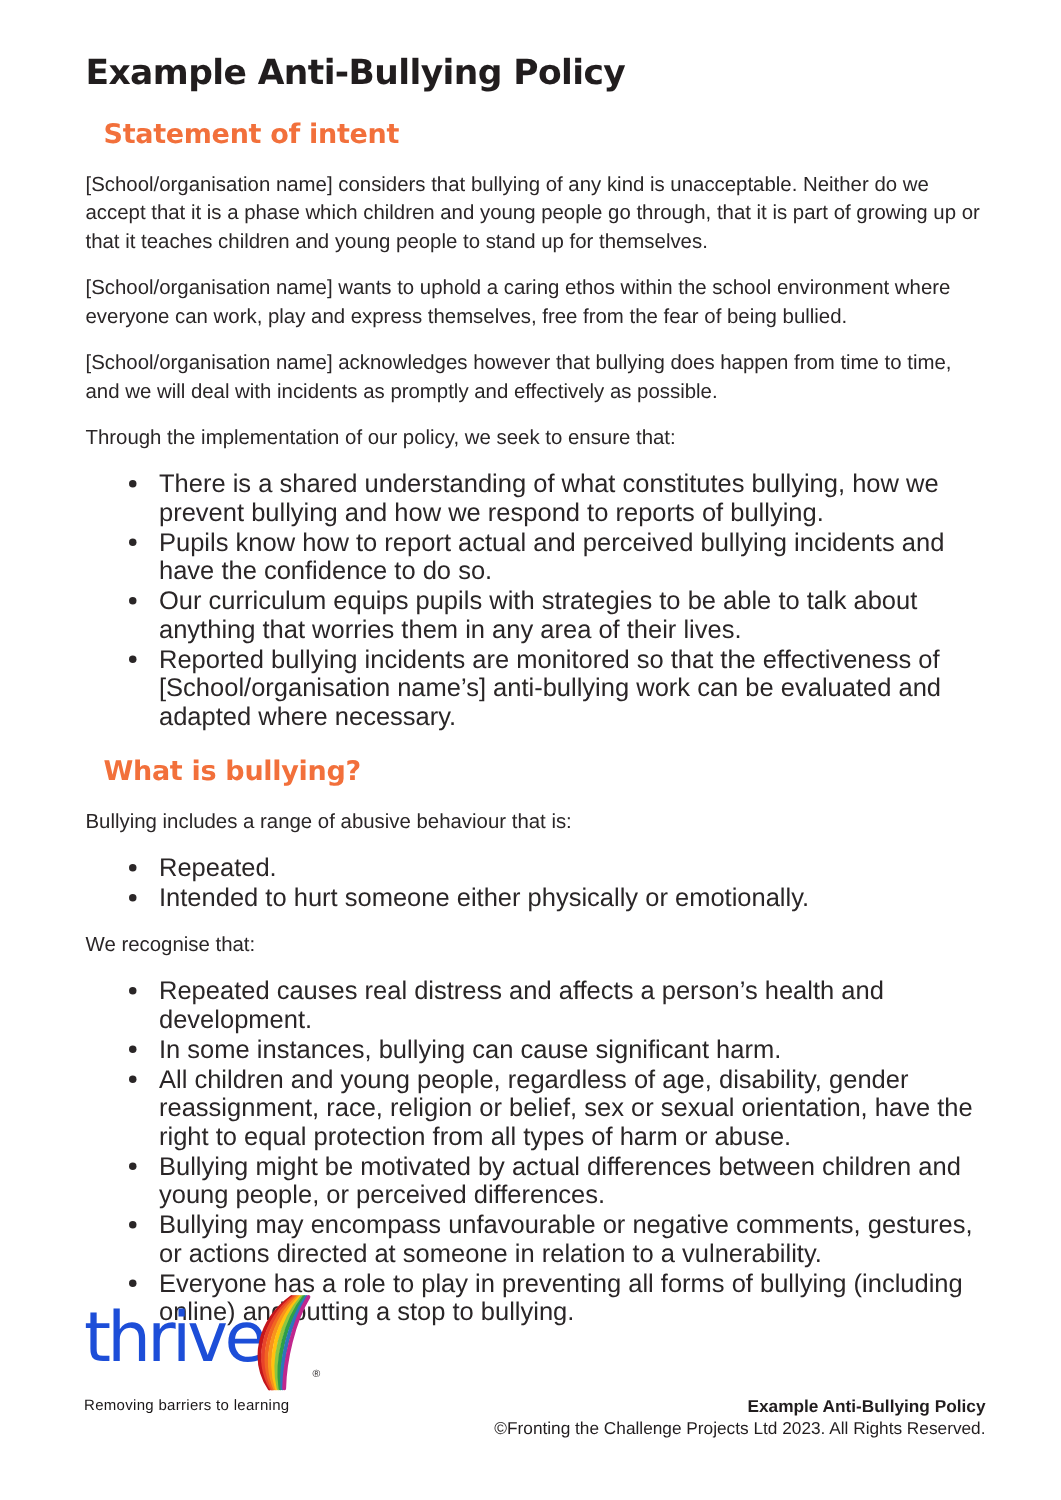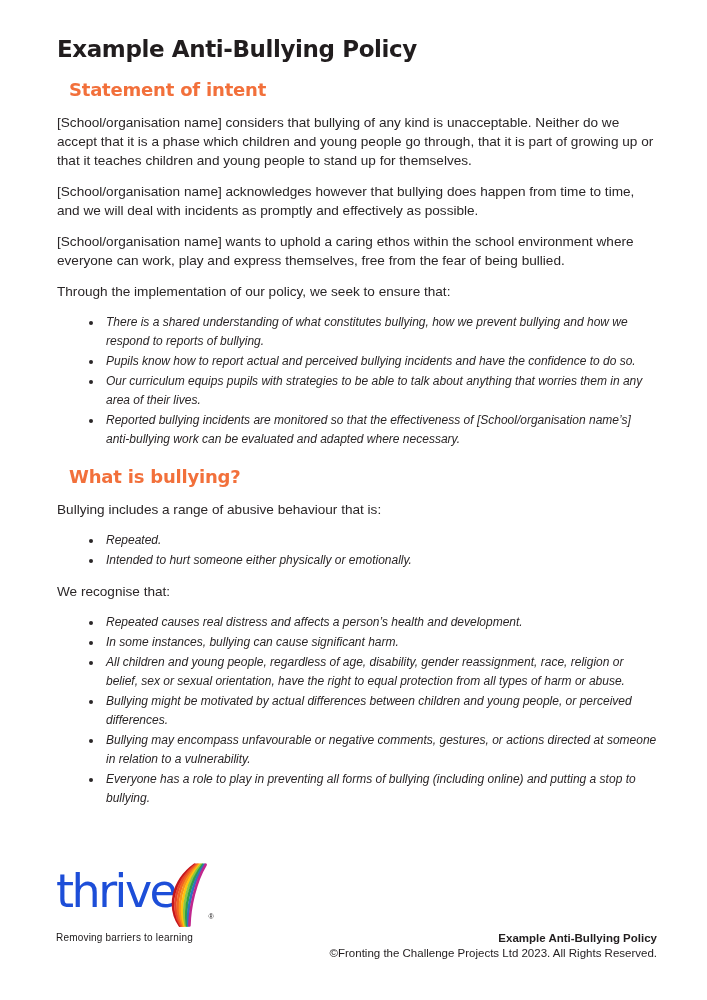--- a/index.html
+++ b/index.html
@@ -35,25 +35,24 @@
     line-height:19px;
     max-width:600px;
   }
   ul.bullet-list {
     margin:0 0 12px 0;
     padding:0 0 0 46px;
     max-width:566px;
     list-style:disc;
   }
   ul.bullet-list li {
-    font-size:12px;
+    font-size:17px;
     line-height:19px;
     padding-left:3px;
     margin:0 0 1px 0;
-    font-style:italic;
   }
   
   .footer-logo {
     position:absolute;
     left:56px; top:856px;
     width:220px;
   }
   .logo-row { display:flex; align-items:flex-start; }
   .logo-word {
     font-family:"DejaVu Sans", sans-serif;
@@ -85,22 +84,22 @@
 <body>
 
 <div class="page">
 
   <h1 class="doc-title">Example Anti-Bullying Policy</h1>
 
   <h2 class="section-heading">Statement of intent</h2>
 
   <div class="body-text">
     <p>[School/organisation name] considers that bullying of any kind is unacceptable. Neither do we accept that it is a phase which children and young people go through, that it is part of growing up or that it teaches children and young people to stand up for themselves.</p>
+    <p>[School/organisation name] wants to uphold a caring ethos within the school environment where everyone can work, play and express themselves, free from the fear of being bullied.</p>
     <p>[School/organisation name] acknowledges however that bullying does happen from time to time, and we will deal with incidents as promptly and effectively as possible.</p>
-    <p>[School/organisation name] wants to uphold a caring ethos within the school environment where everyone can work, play and express themselves, free from the fear of being bullied.</p>
     <p>Through the implementation of our policy, we seek to ensure that:</p>
     <ul class="bullet-list">
         <li>There is a shared understanding of what constitutes bullying, how we prevent bullying and how we respond to reports of bullying.</li>
         <li>Pupils know how to report actual and perceived bullying incidents and have the confidence to do so.</li>
         <li>Our curriculum equips pupils with strategies to be able to talk about anything that worries them in any area of their lives.</li>
         <li>Reported bullying incidents are monitored so that the effectiveness of [School/organisation name’s] anti-bullying work can be evaluated and adapted where necessary.</li>
       </ul>
   </div>
 
   <h2 class="section-heading">What is bullying?</h2>

